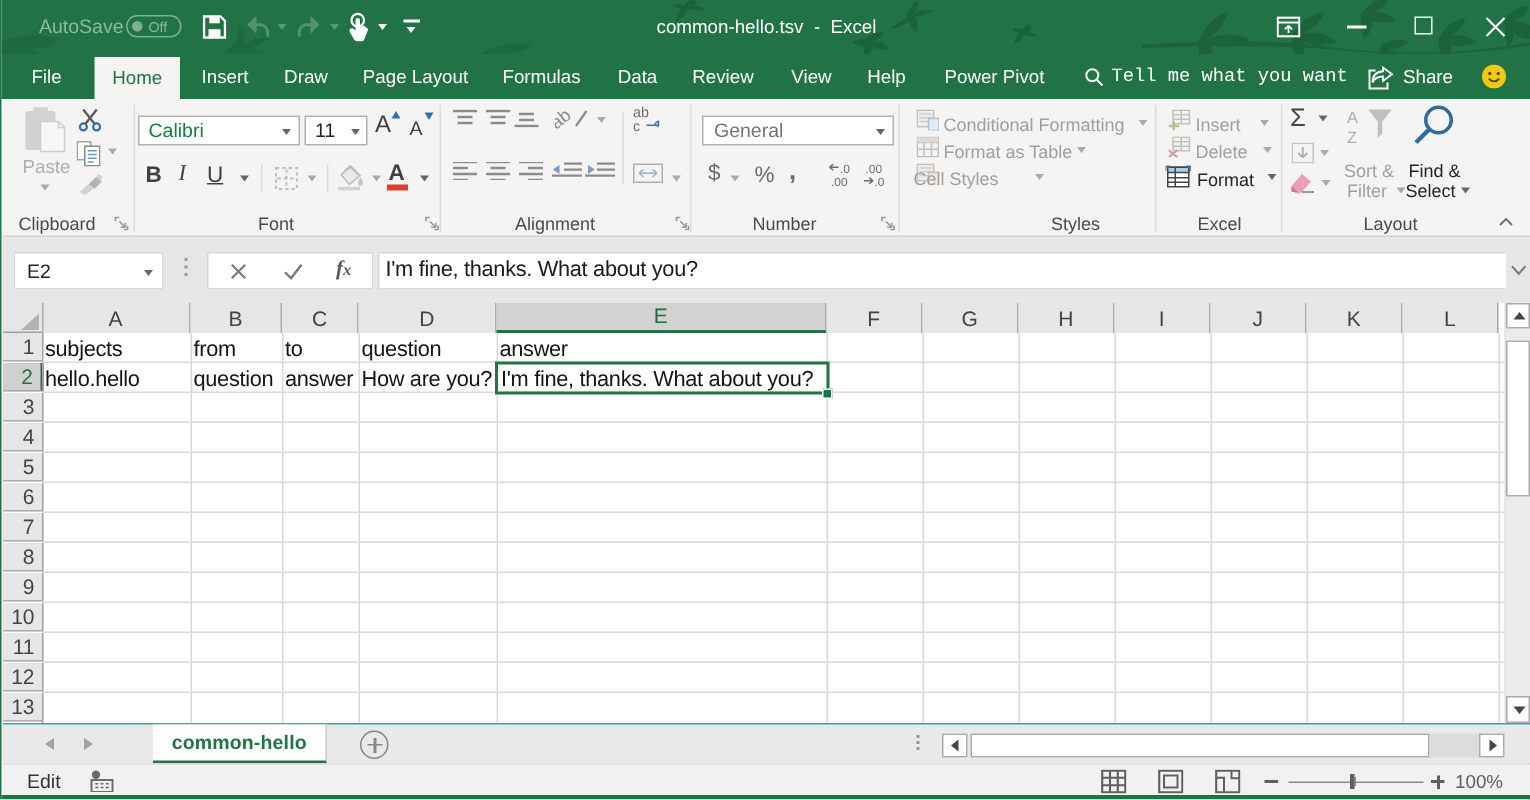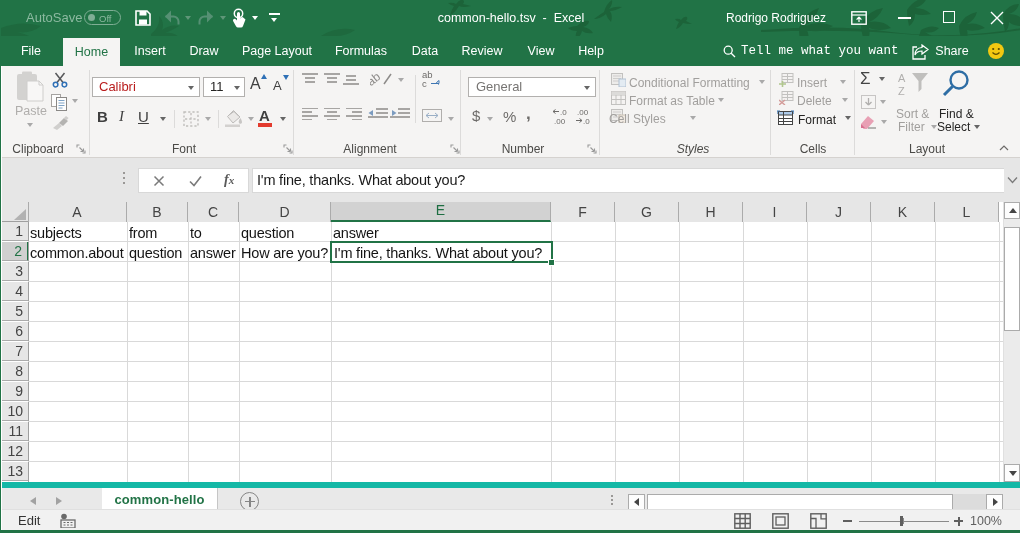--- a/index.html
+++ b/index.html
@@ -22,21 +22,21 @@
 #fbar{position:absolute;left:1px;top:158px;width:1018px;height:44px;background:#e6e6e6;}
 .wbox{position:absolute;background:#fff;border:1px solid #d8d8d8;}
 
 #grid{position:absolute;left:1px;top:202px;width:1018px;height:280px;background:#fff;}
 .chead{position:absolute;top:0;height:20px;background:#e6e6e6;font-size:14px;color:#444;text-align:center;line-height:20px;border-right:1px solid #ababab;}
 .rhead{position:absolute;left:0;width:26px;background:#e6e6e6;font-size:14px;color:#444;text-align:right;border-bottom:1px solid #ababab;}
 .gl-v{position:absolute;width:1px;background:#d9d9d9;}
 .gl-h{position:absolute;height:1px;background:#d9d9d9;}
 .ctext{position:absolute;font-size:14.5px;letter-spacing:-0.2px;color:#141414;white-space:nowrap;}
 
-#tabbar{position:absolute;left:1px;top:482px;width:1018px;height:27px;background:#e9e9e9;border-top:6px solid #14b8a6;}
+#tabbar{position:absolute;left:1px;top:482px;width:1018px;height:27px;background:#e9e9e9;border-top:1px solid #14b8a6;}
 #statusbar{position:absolute;left:1px;top:509px;width:1018px;height:22px;background:#f1f1f1;border-top:1px solid #e0e0e0;}
 #greenbottom{position:absolute;left:0;top:530px;width:1020px;height:3px;background:#217346;}
 </style>
 </head>
 <body>
 <div id="app">
   <div id="titlebar">
     <svg class="a" style="left:0;top:0" width="1020" height="36" viewBox="0 0 1020 36">
       <g fill="#1c6339">
 
@@ -79,21 +79,20 @@
     </svg>
     <div class="car" style="left:219px;top:16px;border-top-color:#5f9678;"></div>
     <svg class="a" style="left:231px;top:8px" width="16" height="20" viewBox="0 0 16 20">
       <circle cx="6.5" cy="5.5" r="4.2" fill="none" stroke="#fff" stroke-width="1.5"></circle>
       <path d="M5 5.5 a1.5 1.5 0 0 1 3 0 v5 l1.2 -1 q1 -0.8 2 0 l2.3 2 l-2.5 6.5 q-0.5 1.5 -2 1.5 h-3 q-1.3 0 -2 -1.2 l-2.8 -5 q-0.8 -1.5 0.6 -2.3 q1.2 -0.6 2.2 0.5 l1 1z" fill="#fff"></path>
     </svg>
     <div class="car" style="left:251px;top:16px;border-top-color:#fff;"></div>
     <div class="a" style="left:268px;top:13px;width:11px;height:2px;background:#fff;"></div>
     <div class="car" style="left:270px;top:18px;border-left-width:3.5px;border-right-width:3.5px;border-top:4.5px solid #fff;"></div>
     <div class="a" style="left:360px;top:0;width:300px;height:36px;line-height:36px;text-align:center;color:#fff;font-size:12.5px;">common-hello.tsv&nbsp;&nbsp;-&nbsp;&nbsp;Excel</div>
-    <div class="a" style="left:700px;top:0;width:150px;height:36px;line-height:36px;text-align:center;color:#fff;font-size:12px;">Rodrigo Rodriguez</div>
     <svg class="a" style="left:850px;top:10px" width="16" height="16" viewBox="0 0 16 16">
       <rect x="0.8" y="1.8" width="14.4" height="12.4" fill="none" stroke="#fff" stroke-width="1.4"></rect>
       <path d="M1 5 h14" stroke="#fff" stroke-width="1.2"></path>
       <path d="M8 12 v-5 M8 7 l-2.4 2.6 M8 7 l2.4 2.6" stroke="#fff" stroke-width="1.2" fill="none"></path>
     </svg>
     <div class="a" style="left:897px;top:17px;width:13px;height:1.6px;background:#fff;"></div>
     <div class="a" style="left:942px;top:11px;width:12px;height:12px;border:1.4px solid #fff;"></div>
     <svg class="a" style="left:989px;top:11px" width="14" height="14" viewBox="0 0 14 14">
       <path d="M1 1 L13 13 M13 1 L1 13" stroke="#fff" stroke-width="1.4"></path>
     </svg>
@@ -102,20 +101,21 @@
     <div class="mtab" style="left:10px;width:40px;">File</div>
     <div class="mtab" style="left:62px;width:57px;top:2px;height:28px;line-height:28px;background:#f5f4f3;color:#217346;">Home</div>
     <div class="mtab" style="left:126px;width:46px;">Insert</div>
     <div class="mtab" style="left:180px;width:46px;">Draw</div>
     <div class="mtab" style="left:234px;width:84px;">Page Layout</div>
     <div class="mtab" style="left:327px;width:66px;">Formulas</div>
     <div class="mtab" style="left:404px;width:40px;">Data</div>
     <div class="mtab" style="left:455px;width:52px;">Review</div>
     <div class="mtab" style="left:518px;width:44px;">View</div>
     <div class="mtab" style="left:569px;width:42px;">Help</div>
+    <div class="mtab" style="left:622px;width:80px;">Power Pivot</div>
     <svg class="a" style="left:722px;top:9px" width="13" height="13" viewBox="0 0 13 13">
       <circle cx="5.2" cy="5.2" r="4" fill="none" stroke="#fff" stroke-width="1.3"></circle>
       <path d="M8.2 8.2 L12 12" stroke="#fff" stroke-width="1.3"></path>
     </svg>
     <div class="mtab" style="left:740px;width:158px;text-align:left;font-family:Liberation Mono, monospace;">Tell me what you want to do</div>
     <svg class="a" style="left:910px;top:8px" width="18" height="16" viewBox="0 0 18 16">
       <path d="M6 3 H2 v12 h12 v-4" fill="none" stroke="#fff" stroke-width="1.3"></path>
       <path d="M11 1 l6 4.5 -6 4.5 v-3 q-5 0 -7 4 q0 -7 7 -7.5 z" fill="none" stroke="#fff" stroke-width="1.2"></path>
     </svg>
     <div class="mtab" style="left:931px;width:40px;">Share</div>
@@ -153,21 +153,21 @@
       <path d="M12 3 l2 -2 2.6 2 -2 2.2 z" fill="#b9b7b5"></path>
     </svg>
     <div class="glabel" style="left:0px;width:72px;">Clipboard</div>
     <svg class="a" style="left:74px;top:78px" width="10" height="10" viewBox="0 0 10 10">
         <path d="M1 3.5 V1 H3.5 M6.5 9 H9 V6.5" fill="none" stroke="#9a9a9a" stroke-width="1.1"></path>
         <path d="M3.5 3.5 L7.5 7.5 M7.5 7.5 v-3 M7.5 7.5 h-3" fill="none" stroke="#9a9a9a" stroke-width="1.1"></path>
       </svg>
     <div class="vsep" style="left:87px;"></div>
 
     <div class="wbox" style="left:90px;top:11px;width:108px;height:20px;border-color:#b2b0ae;">
-      <div class="a" style="left:6px;top:1px;font-size:13px;color:#b91c1c;">Calibri</div>
+      <div class="a" style="left:6px;top:1px;font-size:13px;color:#15803d;">Calibri</div>
       <div class="car" style="left:95px;top:8px;"></div>
     </div>
     <div class="wbox" style="left:201px;top:11px;width:42px;height:20px;border-color:#b2b0ae;">
       <div class="a" style="left:6px;top:1px;font-size:13px;color:#252423;">11</div>
       <div class="car" style="left:30px;top:8px;"></div>
     </div>
     <div class="a" style="left:248px;top:9px;font-size:16px;color:#404040;">A</div>
     <div class="a" style="left:259px;top:8px;width:0;height:0;border-left:3.5px solid transparent;border-right:3.5px solid transparent;border-bottom:5px solid #2f70b6;"></div>
     <div class="a" style="left:271px;top:12px;font-size:13px;color:#404040;">A</div>
     <div class="a" style="left:281px;top:9px;width:0;height:0;border-left:3.5px solid transparent;border-right:3.5px solid transparent;border-top:5px solid #2f70b6;"></div>
@@ -283,21 +283,21 @@
     </svg>
     <div class="dimtx" style="left:627px;top:28px;">Format as Table</div>
     <div class="car cardim" style="left:716px;top:32px;"></div>
     <svg class="a" style="left:609px;top:43px" width="15" height="14" viewBox="0 0 15 14" opacity="0.55">
       <rect x="0.5" y="0.5" width="11" height="11" fill="#e8e6e4" stroke="#9a9896"></rect>
       <path d="M2 3 h8 M2 5.5 h8 M2 8 h8" stroke="#b0aeac"></path>
       <path d="M8 6 l7 0 0 8 -7 0z" fill="#efe3d5" stroke="#a89880"></path>
     </svg>
     <div class="dimtx" style="left:607px;top:46px;">Cell Styles</div>
     <div class="car cardim" style="left:688px;top:50px;"></div>
-    <div class="glabel" style="left:648px;width:86px;font-style:italic;">Styles</div>
+    <div class="glabel" style="left:672px;width:86px;">Styles</div>
     <div class="vsep" style="left:768px;"></div>
 
     <svg class="a" style="left:777px;top:7px" width="15" height="14" viewBox="0 0 15 14" opacity="0.55">
       <rect x="3" y="0.5" width="11" height="9" fill="#f4f2f0" stroke="#9a9896"></rect>
       <path d="M3 3.5 h11 M3 6.5 h11 M8.5 0.5 v9" stroke="#9a9896"></path>
       <path d="M0 11 h7 M3.5 8 v6" stroke="#7aa13c" stroke-width="1.6"></path>
     </svg>
     <div class="dimtx" style="left:795px;top:10px;">Insert</div>
     <div class="car cardim" style="left:838px;top:14px;"></div>
     <svg class="a" style="left:777px;top:25px" width="15" height="14" viewBox="0 0 15 14" opacity="0.55">
@@ -308,21 +308,21 @@
     <div class="dimtx" style="left:795px;top:28px;">Delete</div>
     <div class="car cardim" style="left:840px;top:32px;"></div>
     <svg class="a" style="left:775px;top:44px" width="17" height="16" viewBox="0 0 17 16">
       <rect x="1.5" y="1.5" width="14" height="13" fill="#fff" stroke="#444"></rect>
       <rect x="1.5" y="1.5" width="14" height="3.5" fill="#aecbea" stroke="#444"></rect>
       <path d="M6.5 1.5 v13 M1.5 8.5 h14 M1.5 11.5 h14" stroke="#444"></path>
       <path d="M0 1 l3 0 M0 1 l0 3 M17 1 l-3 0 M17 1 l0 3" stroke="#3e76b2" stroke-width="1.2"></path>
     </svg>
     <div class="blktx" style="left:796px;top:47px;">Format</div>
     <div class="car" style="left:843px;top:50px;"></div>
-    <div class="glabel" style="left:770px;width:82px;">Cells</div>
+    <div class="glabel" style="left:770px;width:82px;">Excel</div>
     <div class="vsep" style="left:852px;"></div>
 
     <div class="a" style="left:858px;top:3px;font-size:17px;color:#444;">Σ</div>
     <div class="car" style="left:877px;top:11px;"></div>
     <svg class="a" style="left:896px;top:5px" width="32" height="28" viewBox="0 0 32 28" opacity="0.5">
       <text x="0" y="11" font-size="11" fill="#6d6b69" font-family="Liberation Sans, sans-serif">A</text>
       <text x="0" y="24" font-size="11" fill="#6d6b69" font-family="Liberation Sans, sans-serif">Z</text>
       <path d="M10 4 l4 4 m0 -4 l-4 4" stroke="none"></path>
       <path d="M14 2 h16 l-6.5 8 v8 l-3 3 v-11 z" fill="#8d8b89"></path>
     </svg>
@@ -346,20 +346,24 @@
     <div class="car cardim" style="left:929px;top:59px;"></div>
     <div class="blktx" style="left:937px;top:41px;">Find &amp;</div>
     <div class="blktx" style="left:935px;top:54px;">Select</div>
     <div class="car" style="left:972px;top:59px;"></div>
     <div class="glabel" style="left:882px;width:86px;">Layout</div>
     <svg class="a" style="left:997px;top:79px" width="10" height="6" viewBox="0 0 10 6">
       <path d="M1 5 L5 1 L9 5" fill="none" stroke="#6d6b69" stroke-width="1.2"></path>
     </svg>
   </div>
   <div id="fbar">
+    <div class="wbox" style="left:7px;top:10px;width:100px;height:25px;">
+      <div class="a" style="left:8px;top:4px;font-size:13px;color:#252423;">E2</div>
+      <div class="car" style="left:86px;top:11px;"></div>
+    </div>
     <div class="a" style="left:121px;top:14px;width:2px;height:2px;background:#9a9896;box-shadow:0 5px 0 #9a9896,0 10px 0 #9a9896;"></div>
     <div class="wbox" style="left:136px;top:10px;width:111px;height:25px;">
       <svg class="a" style="left:14px;top:6px" width="12" height="12" viewBox="0 0 12 12">
         <path d="M1.5 1.5 L10.5 10.5 M10.5 1.5 L1.5 10.5" stroke="#7a7a7a" stroke-width="1.5"></path>
       </svg>
       <svg class="a" style="left:50px;top:6px" width="13" height="12" viewBox="0 0 13 12">
         <path d="M1 6.5 L5 10.5 L12 1.5" fill="none" stroke="#7a7a7a" stroke-width="1.6"></path>
       </svg>
       <div class="a" style="left:85px;top:3px;font-size:14px;font-style:italic;font-family:'Liberation Serif',serif;color:#5a5a5a;font-weight:bold;">f<span style="font-size:11px;">x</span></div>
     </div>
@@ -425,21 +429,21 @@
     <div class="gl-h" style="left:26px;top:199px;width:975px;"></div>
     <div class="gl-h" style="left:26px;top:219px;width:975px;"></div>
     <div class="gl-h" style="left:26px;top:239px;width:975px;"></div>
     <div class="gl-h" style="left:26px;top:259px;width:975px;"></div>
 
     <div class="ctext" style="left:28px;top:23px;">subjects</div>
     <div class="ctext" style="left:127px;top:23px;">from</div>
     <div class="ctext" style="left:188px;top:23px;">to</div>
     <div class="ctext" style="left:239px;top:23px;">question</div>
     <div class="ctext" style="left:331px;top:23px;">answer</div>
-    <div class="ctext" style="left:28px;top:43px;">common.about</div>
+    <div class="ctext" style="left:28px;top:43px;">hello.hello</div>
     <div class="ctext" style="left:127px;top:43px;">question</div>
     <div class="ctext" style="left:188px;top:43px;">answer</div>
     <div class="ctext" style="left:239px;top:43px;">How are you?</div>
     <div class="ctext" style="left:332px;top:43px;">I'm fine, thanks. What about you?</div>
 
     <div class="a" style="left:328px;top:39px;width:223px;height:22px;border:2px solid #217346;"></div>
     <div class="a" style="left:546px;top:57px;width:7px;height:7px;background:#217346;border:1px solid #fff;"></div>
 
     <div class="a" style="left:1001px;top:0;width:17px;height:280px;background:#ebebeb;border-left:1px solid #e0e0e0;"></div>
     <div class="a" style="left:1002px;top:0px;width:16px;height:17px;background:#fdfdfd;border:1px solid #ababab;"></div>

